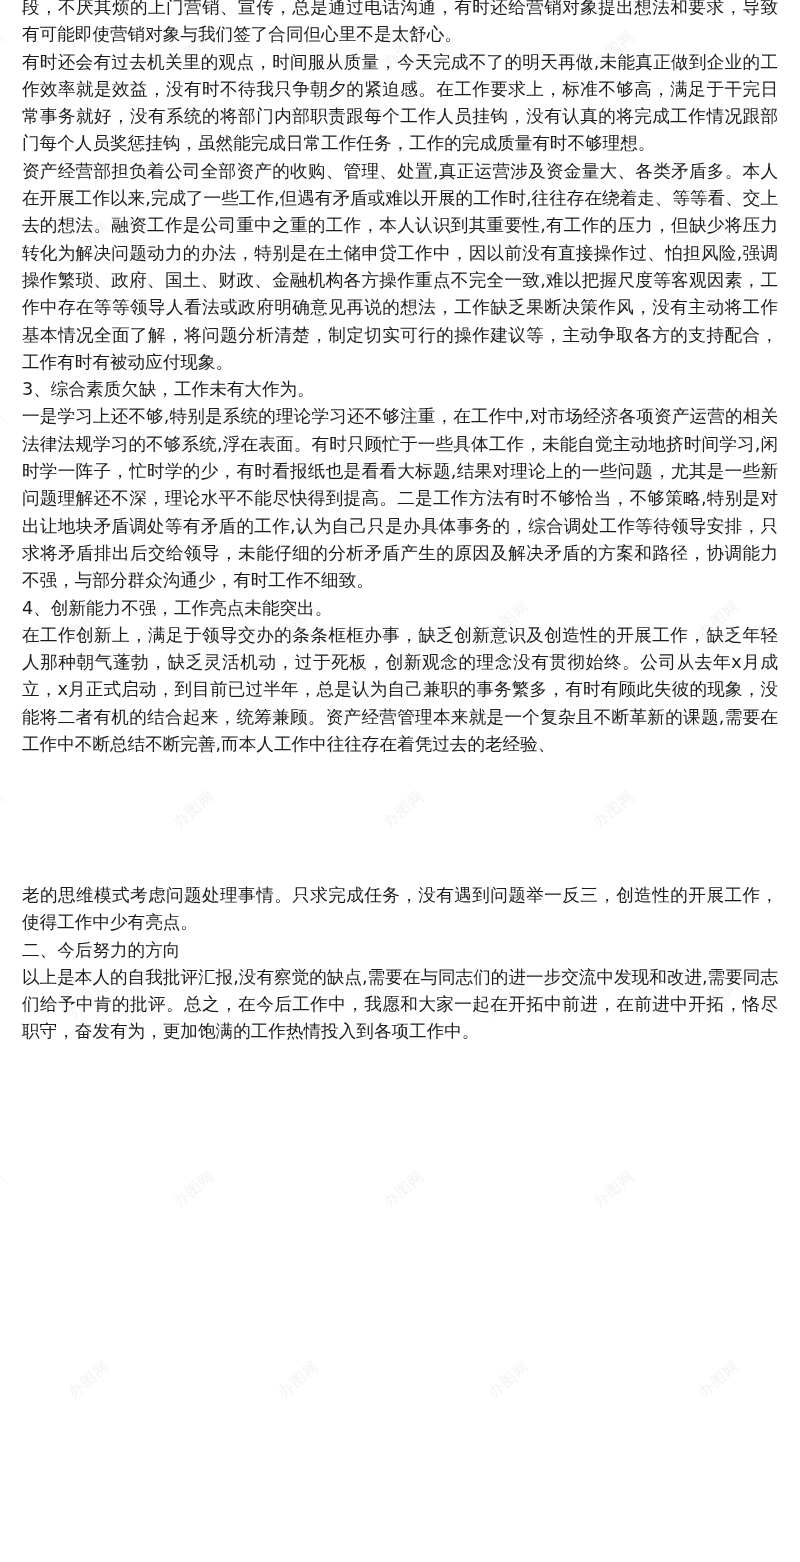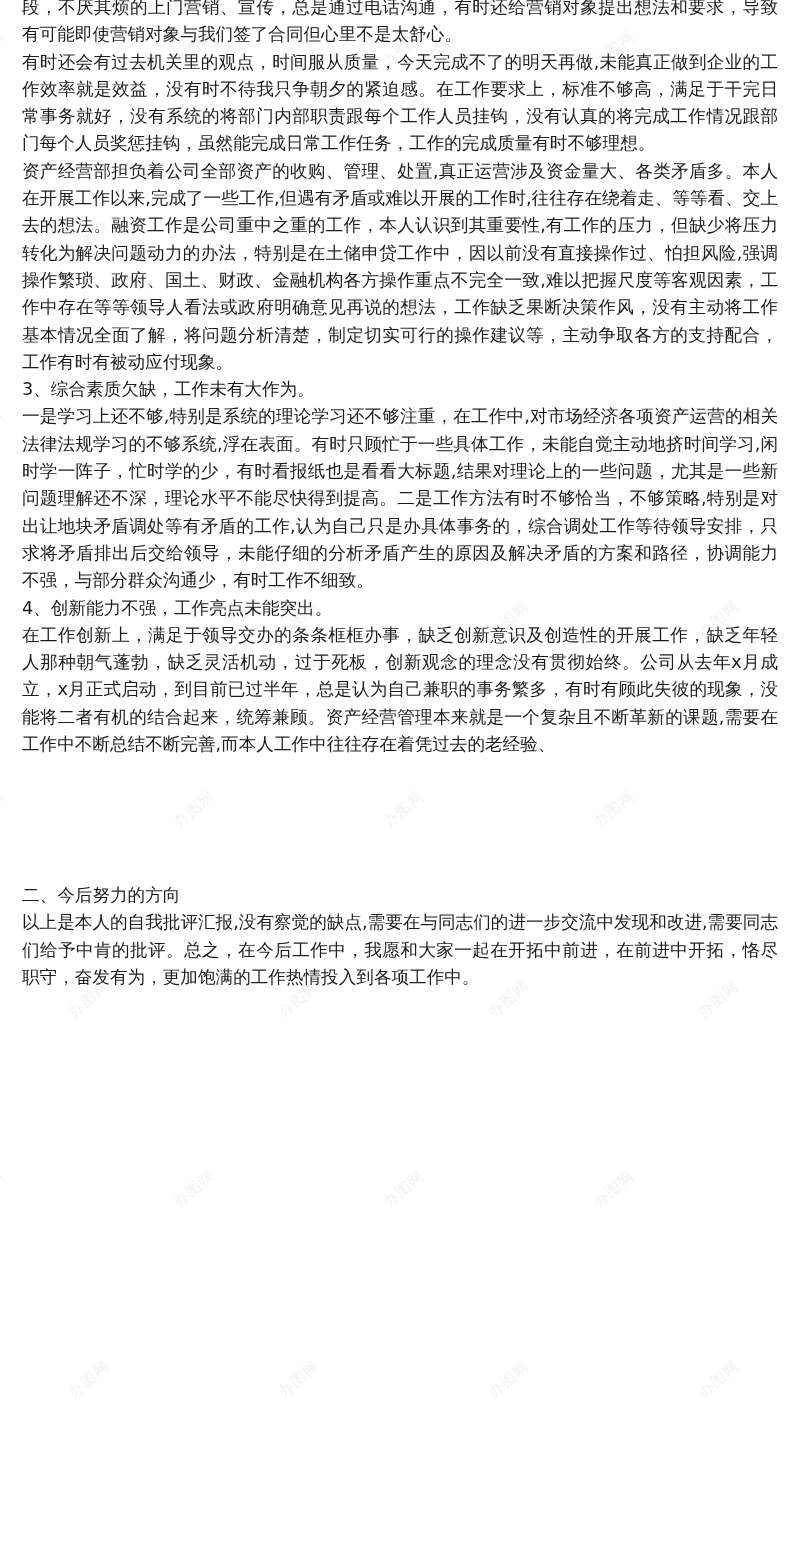--- a/index.html
+++ b/index.html
@@ -80,20 +80,21 @@
     <p class="para last-line-left">资产经营部担负着公司全部资产的收购、管理、处置,真正运营涉及资金量大、各类矛盾多。本人在开展工作以来,完成了一些工作,但遇有矛盾或难以开展的工作时,往往存在绕着走、等等看、交上去的想法。融资工作是公司重中之重的工作，本人认识到其重要性,有工作的压力，但缺少将压力转化为解决问题动力的办法，特别是在土储申贷工作中，因以前没有直接操作过、怕担风险,强调操作繁琐、政府、国土、财政、金融机构各方操作重点不完全一致,难以把握尺度等客观因素，工作中存在等等领导人看法或政府明确意见再说的想法，工作缺乏果断决策作风，没有主动将工作基本情况全面了解，将问题分析清楚，制定切实可行的操作建议等，主动争取各方的支持配合，工作有时有被动应付现象。</p>
     <p class="para last-line-left">3、综合素质欠缺，工作未有大作为。</p>
     <p class="para last-line-left">一是学习上还不够,特别是系统的理论学习还不够注重，在工作中,对市场经济各项资产运营的相关法律法规学习的不够系统,浮在表面。有时只顾忙于一些具体工作，未能自觉主动地挤时间学习,闲时学一阵子，忙时学的少，有时看报纸也是看看大标题,结果对理论上的一些问题，尤其是一些新问题理解还不深，理论水平不能尽快得到提高。二是工作方法有时不够恰当，不够策略,特别是对出让地块矛盾调处等有矛盾的工作,认为自己只是办具体事务的，综合调处工作等待领导安排，只求将矛盾排出后交给领导，未能仔细的分析矛盾产生的原因及解决矛盾的方案和路径，协调能力不强，与部分群众沟通少，有时工作不细致。</p>
     <p class="para last-line-left">4、创新能力不强，工作亮点未能突出。</p>
     <p class="para last-line-left">在工作创新上，满足于领导交办的条条框框办事，缺乏创新意识及创造性的开展工作，缺乏年轻人那种朝气蓬勃，缺乏灵活机动，过于死板，创新观念的理念没有贯彻始终。公司从去年x月成立，x月正式启动，到目前已过半年，总是认为自己兼职的事务繁多，有时有顾此失彼的现象，没能将二者有机的结合起来，统筹兼顾。资产经营管理本来就是一个复杂且不断革新的课题,需要在工作中不断总结不断完善,而本人工作中往往存在着凭过去的老经验、</p>
   </div>
 
   <div class="page-gap" style="top:834px;height:50px;"></div>
 
   <div class="doc-block" id="page-2">
+    <p class="para last-line-left">老的思维模式考虑问题处理事情。只求完成任务，没有遇到问题举一反三，创造性的开展工作，使得工作中少有亮点。</p>
     <p class="para last-line-left">二、今后努力的方向</p>
     <p class="para last-line-left">以上是本人的自我批评汇报,没有察觉的缺点,需要在与同志们的进一步交流中发现和改进,需要同志们给予中肯的批评。总之，在今后工作中，我愿和大家一起在开拓中前进，在前进中开拓，恪尽职守，奋发有为，更加饱满的工作热情投入到各项工作中。</p>
   </div>
 
   <div id="watermark-layer">
       <span class="wm" style="color: rgb(154, 160, 166); left: -40px; top: 40px;">办图网</span>
       <span class="wm" style="color: rgb(154, 160, 166); left: 170px; top: 40px;">办图网</span>
       <span class="wm" style="color: rgb(154, 160, 166); left: 380px; top: 40px;">办图网</span>
       <span class="wm" style="color: rgb(154, 160, 166); left: 590px; top: 40px;">办图网</span>
       <span class="wm" style="color: rgb(154, 160, 166); left: 800px; top: 40px;">办图网</span>

